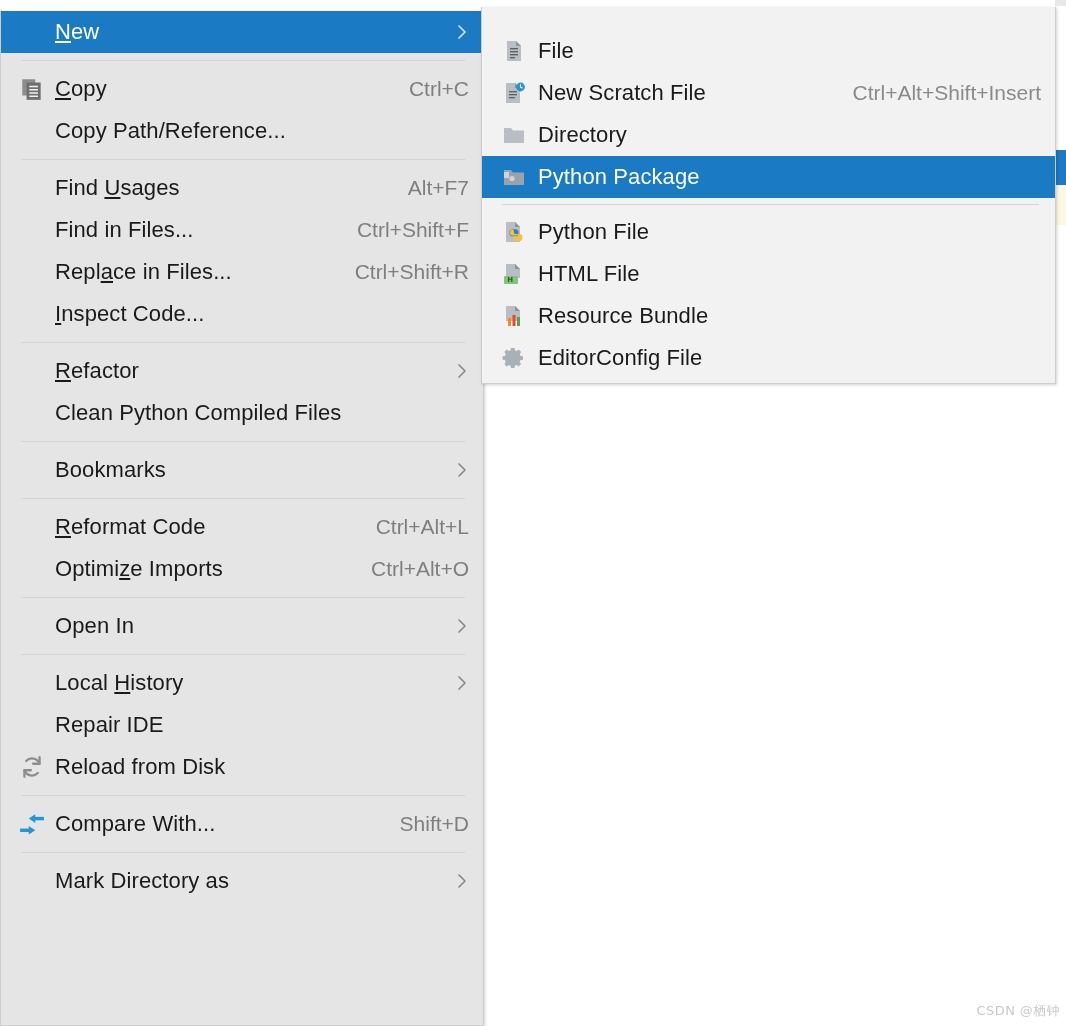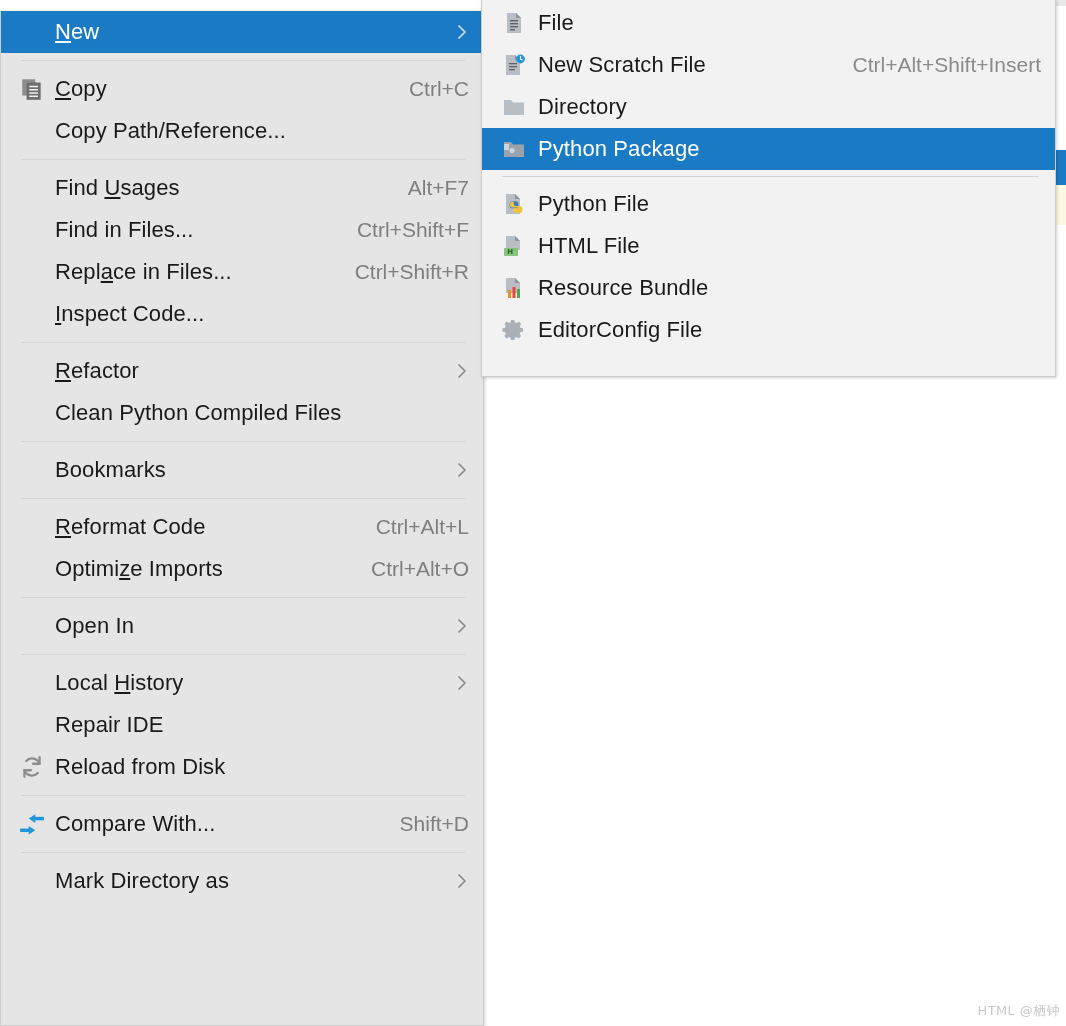--- a/index.html
+++ b/index.html
@@ -88,29 +88,29 @@
   .separator {
     height: 1px;
     background: #d4d4d4;
     margin: 7px 18px 7px 20px;
   }
 
   
   #submenu {
     position: absolute;
     left: 481px;
-    top: 0px;
+    top: 7px;
     width: 575px;
     height: 377px;
     background: #f2f2f2;
     border: 1px solid #cdcdcd;
     border-top: none;
     box-sizing: border-box;
     box-shadow: 1px 1px 3px rgba(0,0,0,0.18);
-    padding-top: 2px;
+    padding-top: 23px;
   }
   #submenu .menu-item { padding: 0 14px 0 20px; }
   #submenu .mi-shortcut { color: #8a8a8a; }
   #submenu .separator { margin: 6px 16px 6px 20px; }
 
   
   svg { display: block; }
 
   
   #watermark {
@@ -372,13 +372,13 @@
       <span class="mi-icon">
         <svg width="24" height="24" viewBox="0 0 24 24">
           <path fill="#a9b0b7" d="M12 8.2a3.8 3.8 0 1 0 0 7.6 3.8 3.8 0 0 0 0-7.6zm0 5.6a1.8 1.8 0 1 1 0-3.6 1.8 1.8 0 0 1 0 3.6z"></path>
           <path fill="#a9b0b7" d="M21 13.7v-3.4l-2.5-.4a6.9 6.9 0 0 0-.8-1.9l1.5-2-2.4-2.4-2 1.5a6.9 6.9 0 0 0-1.9-.8L12.4 2h-3.4l-.4 2.3c-.7.2-1.3.5-1.9.8l-2-1.5L2.3 6l1.5 2c-.3.6-.6 1.2-.8 1.9L.6 10.3v3.4l2.4.4c.2.7.5 1.3.8 1.9l-1.5 2 2.4 2.4 2-1.5c.6.3 1.2.6 1.9.8l.4 2.3h3.4l.4-2.3c.7-.2 1.3-.5 1.9-.8l2 1.5 2.4-2.4-1.5-2c.3-.6.6-1.2.8-1.9z"></path>
         </svg>
       </span>
       <span class="mi-label">EditorConfig File</span>
     </div>
   </div>
 
-<div id="watermark">HTML @栖钟</div>
+<div id="watermark">CSDN @栖钟</div>
 
 </body></html>

